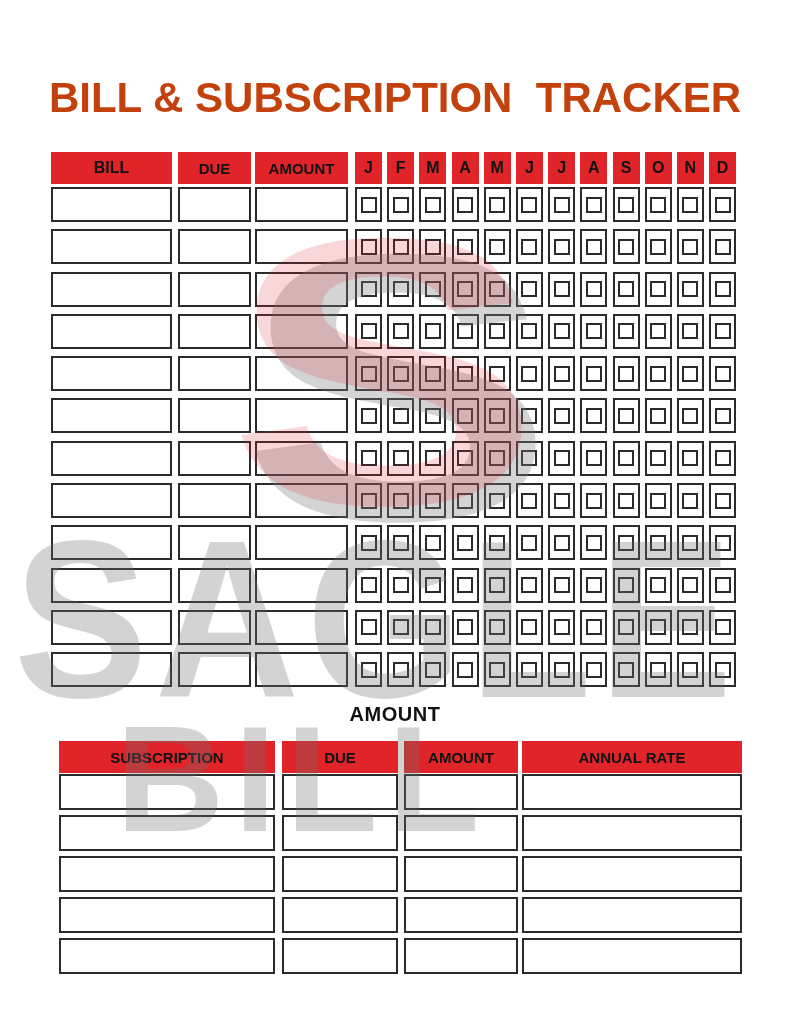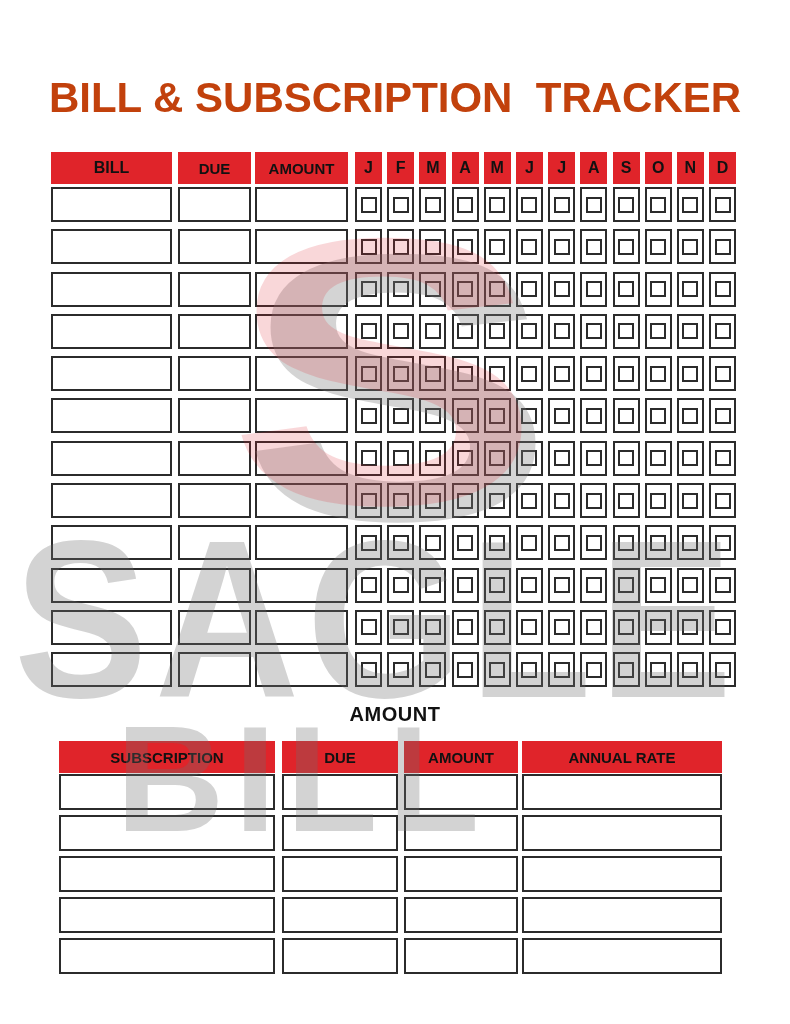--- a/index.html
+++ b/index.html
@@ -54,21 +54,21 @@
   .a-header { height:32px; }
   .a-hcell {
     background:var(--red); color:#111; font-weight:bold; font-size:15px;
     display:flex; align-items:center; justify-content:center;
   }
   .a-datarow { height:36px; margin-top:5px; }
   .a-datarow:first-of-type { margin-top:1px; }
   .col-desc   { width:216px; margin-right:7px; }
   .col-due    { width:116px; margin-right:6px; }
   .col-amount { width:114px; margin-right:4px; }
-  .col-rate   { width:200px;text-align:right; }
+  .col-rate   { width:220px;text-align:right; }
 
   
   .wm { position:absolute; pointer-events:none; font-weight:bold; line-height:1; white-space:pre; }
   .wm-s-shadow {
     left:242px; top:198px; font-size:380px; color:rgba(125,125,125,0.33);
     transform:scaleX(1.23); transform-origin:left top; z-index:6;
   }
   .wm-s-red {
     left:228px; top:182px; font-size:380px; color:rgba(224,36,42,0.18);
     transform:scaleX(1.23); transform-origin:left top; z-index:7;

